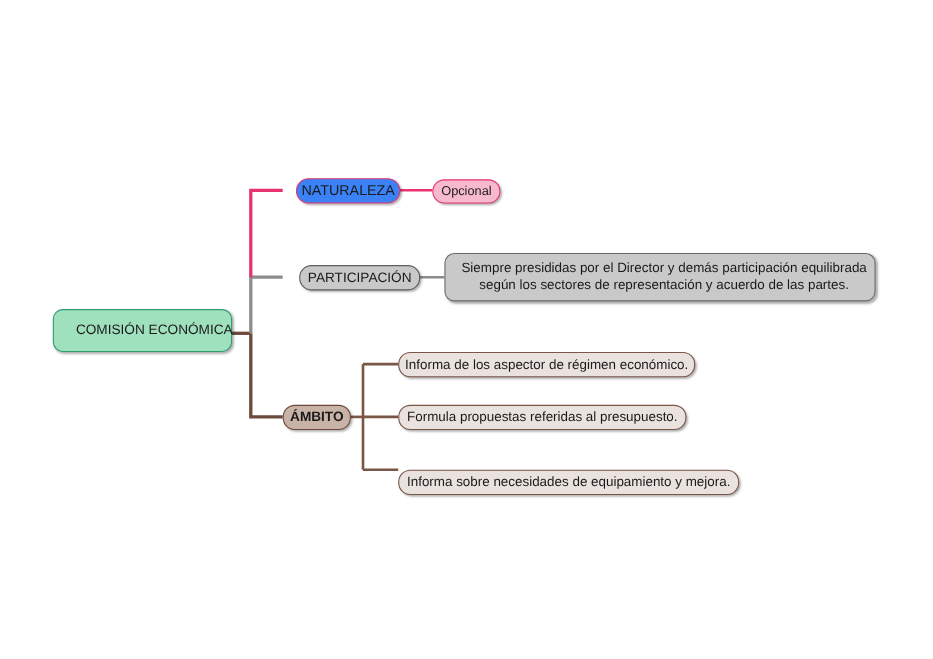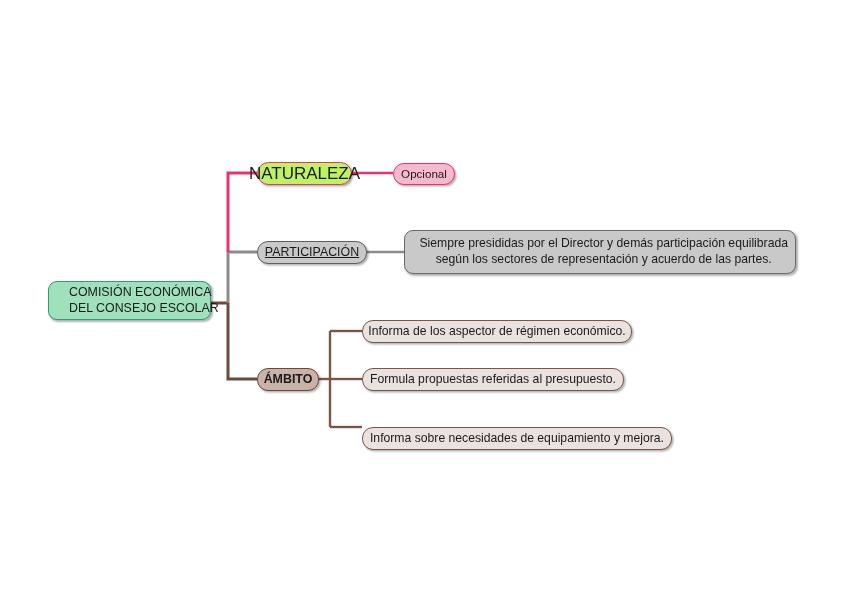--- a/index.html
+++ b/index.html
@@ -49,54 +49,53 @@
     text-align: left;
     justify-content: flex-start;
     box-shadow: 1.5px 1.5px 2px rgba(0,0,0,0.30);
   }
   .node-root .root-lines {
     display: block;
   }
 
   
   .node-naturaleza {
-    left: 257px;
+    left: 269px;
     top: 162px;
     width: 95px;
     height: 23px;
-    background: #bef264;
+    background: #3b82f6;
     border: 1.7px solid #e8336e;
     border-radius: 12px;
-    font-size: 17px;
+    font-size: 13px;
     box-shadow: 1.5px 1.5px 2px rgba(0,0,0,0.30);
   }
   .node-opcional {
     left: 393px;
     top: 163px;
     width: 62px;
     height: 22px;
     background: #f7b9ce;
     border: 1.7px solid #e8336e;
     border-radius: 11px;
     font-size: 11.6px;
     box-shadow: 1.5px 1.5px 2px rgba(0,0,0,0.30);
   }
 
   
   .node-participacion {
-    left: 257px;
+    left: 272px;
     top: 241px;
     width: 110px;
     height: 23px;
     background: #c9c9c9;
     border: 1.5px solid #5e5e5e;
     border-radius: 11px;
     font-size: 12.4px;
     box-shadow: 1.5px 1.5px 2px rgba(0,0,0,0.30);
-    text-decoration: underline;
   }
   .node-participacion-text {
     left: 404px;
     top: 230px;
     width: 392px;
     height: 44px;
     background: #c9c9c9;
     border: 1.5px solid #6a6a6a;
     border-radius: 9px;
     font-size: 12.2px;
@@ -151,21 +150,21 @@
     <path d="M 367 252 L 404 252" stroke="#8c8c8c" stroke-width="2.4" fill="none"></path>
 
     <path d="M 319 379 L 330 379" stroke="#7a5647" stroke-width="2.4" fill="none"></path>
     <path d="M 330 331 L 330 427" stroke="#7a5647" stroke-width="2.4" fill="none"></path>
     <path d="M 330 331 L 362 331" stroke="#7a5647" stroke-width="2.4" fill="none"></path>
     <path d="M 330 379 L 362 379" stroke="#7a5647" stroke-width="2.4" fill="none"></path>
     <path d="M 330 427 L 362 427" stroke="#7a5647" stroke-width="2.4" fill="none"></path>
   </svg>
 
   <div class="node node-root">
-    <span class="root-lines"><span>COMISIÓN ECONÓMICA</span><br><span>DEL CONSEJO ESCOLAR</span></span>
+    <span class="root-lines"><span>COMISIÓN ECONÓMICA</span><br></span>
   </div>
 
   <div class="node node-naturaleza">
     <span>NATURALEZA</span>
   </div>
 
   <div class="node node-opcional">
     <span>Opcional</span>
   </div>
 

